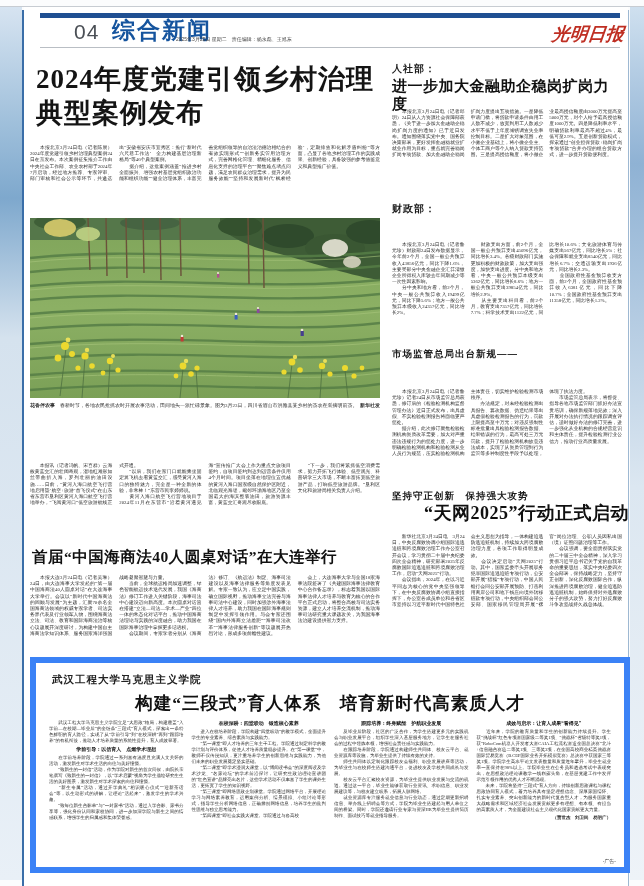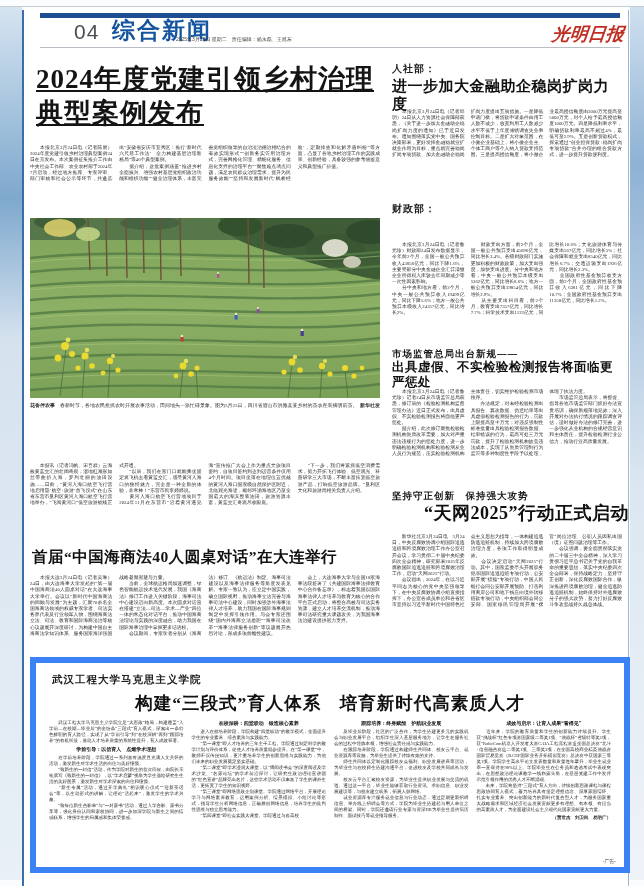--- a/index.html
+++ b/index.html
@@ -14,21 +14,21 @@
   .topline{left:0;top:6px;width:644px;height:1px;background:#c7ccd2;}
   .page{left:24px;top:7px;width:604px;height:879px;background:#ffffff;}
   
   .hdr-bar{left:40px;top:13px;width:580px;height:5px;background:#1f4f92;}
   .hdr-no{left:52px;top:20px;font:400 21px/24px "Liberation Sans","DejaVu Sans",sans-serif;color:#4a4f55;letter-spacing:1px;margin-left:22px;}
   .hdr-sec{left:92px;top:18px;font:900 23px/26px "Liberation Serif",serif;color:#15549e;letter-spacing:2px;margin-left:20px;}
   .hdr-date{left:176px;top:36px;font:400 5px/6px "Liberation Sans",sans-serif;color:#444;}
   .hdr-logo{left:540px;top:24px;width:84px;font:italic 900 18px/20px "DejaVu Serif",serif;color:#bf2f23;text-align:right;transform:skewX(-6deg);}
   .hdr-rule{left:40px;top:47px;width:580px;height:1px;background:#b9bec4;}
   
-  .lead-title{left:36px;top:62px;width:346px;font:900 27px/34px "Liberation Serif",serif;color:#141414;white-space:pre-line;letter-spacing:1px;text-decoration:underline;}
+  .lead-title{left:36px;top:62px;width:346px;font:900 27px/34px "Liberation Serif",serif;color:#141414;white-space:pre-line;letter-spacing:1px;}
   .cols{column-gap:7px;font:400 4.8px/6.2px "Liberation Serif",serif;color:#2a2a2a;text-align:justify;white-space:pre-line;overflow:hidden;}
   .c4{column-count:4;}
   .c3{column-count:3;column-gap:6px;}
   .kicker{font:700 10px/12px "Liberation Sans","DejaVu Sans",sans-serif;color:#1b1b1b;letter-spacing:1px;text-align:center;}
   .ht{font-family:"Liberation Serif",serif;color:#101010;font-weight:900;letter-spacing:.5px;}
   
   .photo{left:30px;top:218px;width:350px;height:180px;}
   .caption{left:30px;top:402px;width:350px;font:400 5px/7px "Liberation Serif",serif;color:#333;text-align:justify;}
   .caption b{font-weight:700;}
   .credit{float:right;font-weight:700;}
@@ -206,21 +206,20 @@
   <div class="abs cols c3" style="left:392px;top:109px;width:230px;height:87px;">　　本报北京3月24日电（记者邱玥）24日从人力资源社会保障部获悉，《关于进一步加大金融助企稳岗扩岗力度的通知》已于近日发布。通知围绕落实党中央、国务院决策部署，更好发挥金融稳就业扩就业作用为目标，重点就完善稳岗扩岗专项贷款、加大金融助企稳岗扩岗力度提出五项措施。一是降低申请门槛，将贷款申请条件由用工人数不减少，放宽到用工人数减少水平不低于上年度城镇调查失业率控制目标。二是扩大对象范围，在小微企业基础上，将小微企业主、个体工商户等个人纳入贷款支持范围。三是提高授信额度，将小微企业最高授信额度由3000万元提高至5000万元，对个人给予最高授信额度1000万元。四是降低利率水平，明确贷款利率最高不超过4%，最低可至2.9%。五是创新贷款模式，探索通过“创业担保贷款+稳岗扩岗专项贷款”合并办理的组合贷款方式，进一步提升贷款便利度。</div>
 
   <div class="abs kicker" style="left:392px;top:203px;">财政部：</div>
   <div class="abs cols c3" style="left:392px;top:242px;width:230px;height:97px;">　　本报北京3月24日电（记者鲁元珍）财政部24日发布数据显示，今年前2个月，全国一般公共预算收入43856亿元，同比下降1.6%，主要受部分中央金融企业汇算清缴企业所得税入库较去年同期减少等一次性因素影响。
 　　分中央和地方看，前2个月，中央一般公共预算收入19499亿元，同比下降5.6%；地方一般公共预算本级收入24357亿元，同比增长2%。
 　　财政支出方面，前2个月，全国一般公共预算支出45096亿元，同比增长3.4%。各级财政部门实施更加积极的财政政策，加大支出强度，加快支出进度。分中央和地方看，中央一般公共预算本级支出5362亿元，同比增长8.6%；地方一般公共预算支出39854亿元，同比增长2.9%。
 　　从主要支出科目看，前2个月，教育支出7357亿元，同比增长7.7%；科学技术支出1122亿元，同比增长10.6%；文化旅游体育与传媒支出567亿元，同比增长5%；社会保障和就业支出8540亿元，同比增长6.7%；交通运输支出1936亿元，同比增长2.3%。
 　　全国政府性基金预算收支方面，前2个月，全国政府性基金预算收入6381亿元，同比下降10.7%；全国政府性基金预算支出11358亿元，同比增长1.2%。</div>
 
   <div class="abs kicker" style="left:392px;top:348px;font-size:9.5px;">市场监管总局出台新规——</div>
-  <div class="abs ht" style="left:392px;top:360px;width:232px;font-size:12.5px;line-height:15px;">出具虚假、不实检验检测报告将面临更严惩处</div>
   <div class="abs cols c3" style="left:392px;top:389px;width:230px;height:94px;">　　本报北京3月24日电（记者鲁元珍）记者24日从市场监管总局获悉，修订后的《检验检测机构监督管理办法》近日正式发布，出具虚假、不实检验检测报告将面临更严惩处。
 　　据介绍，此次修订聚焦检验检测机构资质改革需要，加大对严重违法违规行为的惩处力度，进一步明确检验检测机构和检验检测从业人员行为规范，压实检验检测机构主体责任，切实维护检验检测市场秩序。
 　　办法规定，对未经检验检测出具报告、篡改数据、伪造结果等出具虚假检验检测报告的行为，罚款上限提高至十万元；对违反强制性标准批量出具检验检测报告数据、结果错误的行为，最高可处三万元罚款，提升了检验检测机构故意违法成本，实现了从资质管理到行为监管等多种制度性手段予以处理，体现了执法力度。
 　　市场监管总局表示，将督促、指导各地市场监管部门抓好办法宣贯培训，确保新规落地见效；深入开展对办法执行情况的跟踪调查评估，适时做好办法的修订完善，进一步强化从业机构的合规经营意识和主体责任，提升检验检测行业公信力，推动行业高质量发展。</div>
 
   <div class="abs kicker" style="left:392px;top:490px;font-size:9.5px;">坚持守正创新　保持强大攻势</div>
   <div class="abs ht" style="left:392px;top:502px;width:232px;font-size:18px;line-height:22px;margin-left:32px;">“天网2025”行动正式启动</div>
   <div class="abs cols c3" style="left:392px;top:534px;width:230px;height:117px;">　　新华社北京3月24日电　3月24日，中央反腐败协调小组国际追逃追赃和跨境腐败治理工作办公室召开会议，学习贯彻二十届中央纪委四次全会精神，研究部署2025年反腐败国际追逃追赃和跨境腐败治理工作，启动“天网2025”行动。
 　　会议指出，2024年，在以习近平同志为核心的党中央坚强领导下，在中央反腐败协调小组直接指挥下，办公室各成员单位和各省区市坚持以习近平新时代中国特色社会主义思想为指导，一体构建追逃防逃追赃机制，持续加大跨境腐败治理力度，各项工作取得明显成效。
 　　会议决定启动“天网2025”行动。其中，国家监委牵头开展职务犯罪国际追逃追赃专项行动，公安部开展“猎狐”专项行动，中国人民银行会同公安部开展预防、打击利用离岸公司和地下钱庄向境外转移赃款专项行动，中央组织部会同公安部、国家移民管理局开展“裸官”岗位治理、公职人员因私出国（境）证照问题治理等工作。

